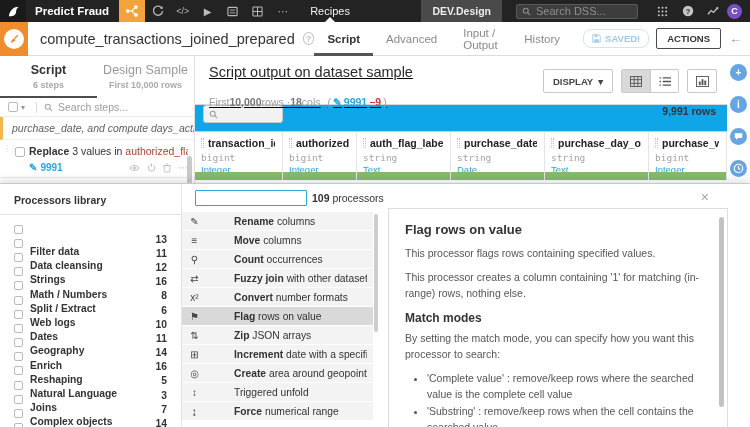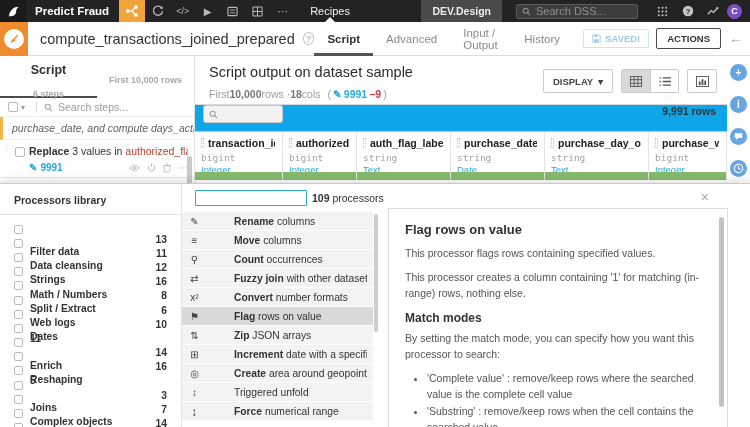--- a/index.html
+++ b/index.html
@@ -30,34 +30,34 @@
   .recipebar { position:absolute; top:22px; left:0; right:0; height:34px; background:#fff;
     border-bottom:1px solid #dcdcdc; display:flex; align-items:center; }
   .recipe-tile { width:28px; height:34px; background:#ef8d2e; display:flex; align-items:center; justify-content:center; flex:none; }
   .recipe-circle { width:20px; height:20px; background:#fff; border-radius:50%; display:flex; align-items:center; justify-content:center; }
   .recipe-title { font-size:14.5px; color:#333; margin-left:12px; white-space:nowrap; }
   .title-help { width:13px; height:13px; border:1.5px solid #c3c3c3; border-radius:50%; color:#c3c3c3;
     font-size:8.5px; font-weight:700; display:flex; align-items:center; justify-content:center; margin-left:8px; }
   .hdr-tabs { margin-left:auto; display:flex; align-items:stretch; height:34px; }
   .hdr-tab { font-size:11.5px; color:#8a8a8a; padding:0 13px; display:flex; align-items:center; }
   .hdr-tab.active { color:#333; font-weight:700; border-bottom:3px solid #555; padding-top:3px; }
-  .btn-saved { display:flex; align-items:center; gap:4px; border:1px solid #cfe4f4; border-radius:2px; color:#a3c8e6;
+  .btn-saved { display:flex; align-items:center; gap:4px; border:1px solid #cfe4f4; border-radius:8px; color:#a3c8e6;
     font-size:9.5px; font-weight:700; padding:3px 8px; margin:0 7px 0 10px; background:#fff; }
   .btn-actions { border:1px solid #4a4a4a; border-radius:2px; color:#333; font-size:9.5px; font-weight:700;
     padding:4px 10px; background:#fff; }
   .back-arrow { color:#9a9a9a; font-size:13px; margin:0 8px; }
 
   
   .left-panel { position:absolute; top:56px; left:0; width:195px; bottom:0; background:#fff; border-right:1px solid #e0e0e0; }
   .lp-tabs { display:flex; height:42px; }
   .lp-tab { width:50%; text-align:center; padding-top:7px; }
   .lp-tab.active { border-bottom:2px solid #4d4d4d; }
   .lp-tab .t1 { font-size:12.5px; font-weight:700; color:#333; }
   .lp-tab.inactive .t1 { color:#999; font-weight:400; }
-  .lp-tab .t2 { font-size:9px; color:#a9a9a9; margin-top:12px; font-weight:600; }
+  .lp-tab .t2 { font-size:9px; color:#a9a9a9; margin-top:3px; font-weight:600; }
   .lp-toolbar { height:19px; display:flex; align-items:center; padding:0 8px; border-bottom:1px solid #ececec; }
   .cb { width:10px; height:10px; border:1px solid #b9b9b9; border-radius:2px; background:#fff; flex:none; }
   .lp-toolbar .caret { font-size:8px; color:#9a9a9a; margin:0 4px 0 3px; }
   .vdiv { width:1px; height:11px; background:#ddd; margin:0 7px; }
   .lp-toolbar .ph { font-size:10.5px; color:#9b9b9b; margin-left:5px; }
   .lp-comment { border-left:3px solid #f3b649; border-bottom:1px solid #efefef; padding:5px 8px 5px 9px;
     font-style:italic; font-size:10.5px; color:#5f5f5f; white-space:nowrap; overflow:hidden; }
   .step-card { border-bottom:1px solid #e8e8e8; padding:5px 6px 4px 3px; display:flex; gap:4px; }
   .grip { color:#cfcfcf; font-size:8px; line-height:1.1; letter-spacing:-1px; width:8px; }
   .step-body { flex:1; min-width:0; }
@@ -65,23 +65,23 @@
   .step-line1 .act { font-weight:700; }
   .step-line1 .col { color:#b2432c; }
   .step-line2 { display:flex; align-items:center; margin-top:5px; }
   .step-edit { color:#2aa8da; font-size:10px; font-weight:700; display:flex; gap:3px; align-items:center; }
   .step-icons { margin-left:auto; display:flex; align-items:center; gap:7px; color:#b7b7b7; }
   .step-icons .dots { font-size:10px; }
   .lp-scroll { position:absolute; right:2px; top:100px; width:5px; height:28px; background:#c9c9c9; border-radius:3px; }
 
   
   .main { position:absolute; top:56px; left:195px; right:0; bottom:0; background:#fff; }
-  .main-hd { position:relative; height:48px; padding:8px 0 0 14px; }
+  .main-hd { position:relative; height:48px; padding:8px 0 0 14px;text-decoration:underline; }
   .main-title { font-size:14.5px; color:#2b2b2b; }
-  .main-sub { margin-top:8px; font-size:10.5px; color:#9d9d9d; display:flex; align-items:center; }
+  .main-sub { margin-top:16px; font-size:10.5px; color:#9d9d9d; display:flex; align-items:center; }
   .main-sub b { color:#777; font-weight:700; }
   .badge { margin-left:7px; display:flex; align-items:center; gap:2px; font-size:10.5px; }
   .badge .paren { color:#9d9d9d; }
   .badge .blue { color:#2aa8da; font-weight:700; }
   .badge .red { color:#cf3a3e; font-weight:700; }
   .main-controls { position:absolute; right:33px; top:13px; display:flex; gap:8px; }
   .btn-display { height:24px; border:1px solid #c9c9c9; border-radius:2px; background:#fff; font-size:9.5px; font-weight:700;
     color:#444; padding:0 9px; display:flex; align-items:center; gap:5px; }
   .view-group { display:flex; border:1px solid #c9c9c9; border-radius:2px; overflow:hidden; }
   .view-btn { width:28px; height:22px; display:flex; align-items:center; justify-content:center; background:#fff; }
@@ -264,20 +264,21 @@
   <span class="back-arrow">←</span>
 </div>
 
 <div class="left-panel">
   <div class="lp-tabs">
     <div class="lp-tab active">
       <div class="t1">Script</div>
       <div class="t2">6 steps</div>
     </div>
     <div class="lp-tab inactive">
+      <div class="t1">Design Sample</div>
       <div class="t2">First 10,000 rows</div>
     </div>
   </div>
   <div class="lp-toolbar">
     <span class="cb"></span>
     <span class="caret">▾</span>
     <span class="vdiv"></span>
     <svg width="9" height="9" viewBox="0 0 12 12">
         <circle cx="5" cy="5" r="3.3" fill="none" stroke="#a7a7a7" stroke-width="1.4"></circle>
         <line x1="7.6" y1="7.6" x2="10.8" y2="10.8" stroke="#a7a7a7" stroke-width="1.4"></line>
@@ -503,34 +504,36 @@
           <span class="cat-label">Web logs</span>
           <span class="cat-count">6</span>
         </div>
       <div class="cat-row">
           <span class="cb"></span>
           <span class="cat-label">Dates</span>
           <span class="cat-count">10</span>
         </div>
       <div class="cat-row">
           <span class="cb"></span>
+          <span class="cat-label">Geography</span>
           <span class="cat-count">11</span>
         </div>
       <div class="cat-row">
           <span class="cb"></span>
           <span class="cat-label">Enrich</span>
           <span class="cat-count">14</span>
         </div>
       <div class="cat-row">
           <span class="cb"></span>
           <span class="cat-label">Reshaping</span>
           <span class="cat-count">16</span>
         </div>
       <div class="cat-row">
           <span class="cb"></span>
+          <span class="cat-label">Natural Language</span>
           <span class="cat-count">5</span>
         </div>
       <div class="cat-row">
           <span class="cb"></span>
           <span class="cat-label">Joins</span>
           <span class="cat-count">3</span>
         </div>
       <div class="cat-row">
           <span class="cb"></span>
           <span class="cat-label">Complex objects</span>

